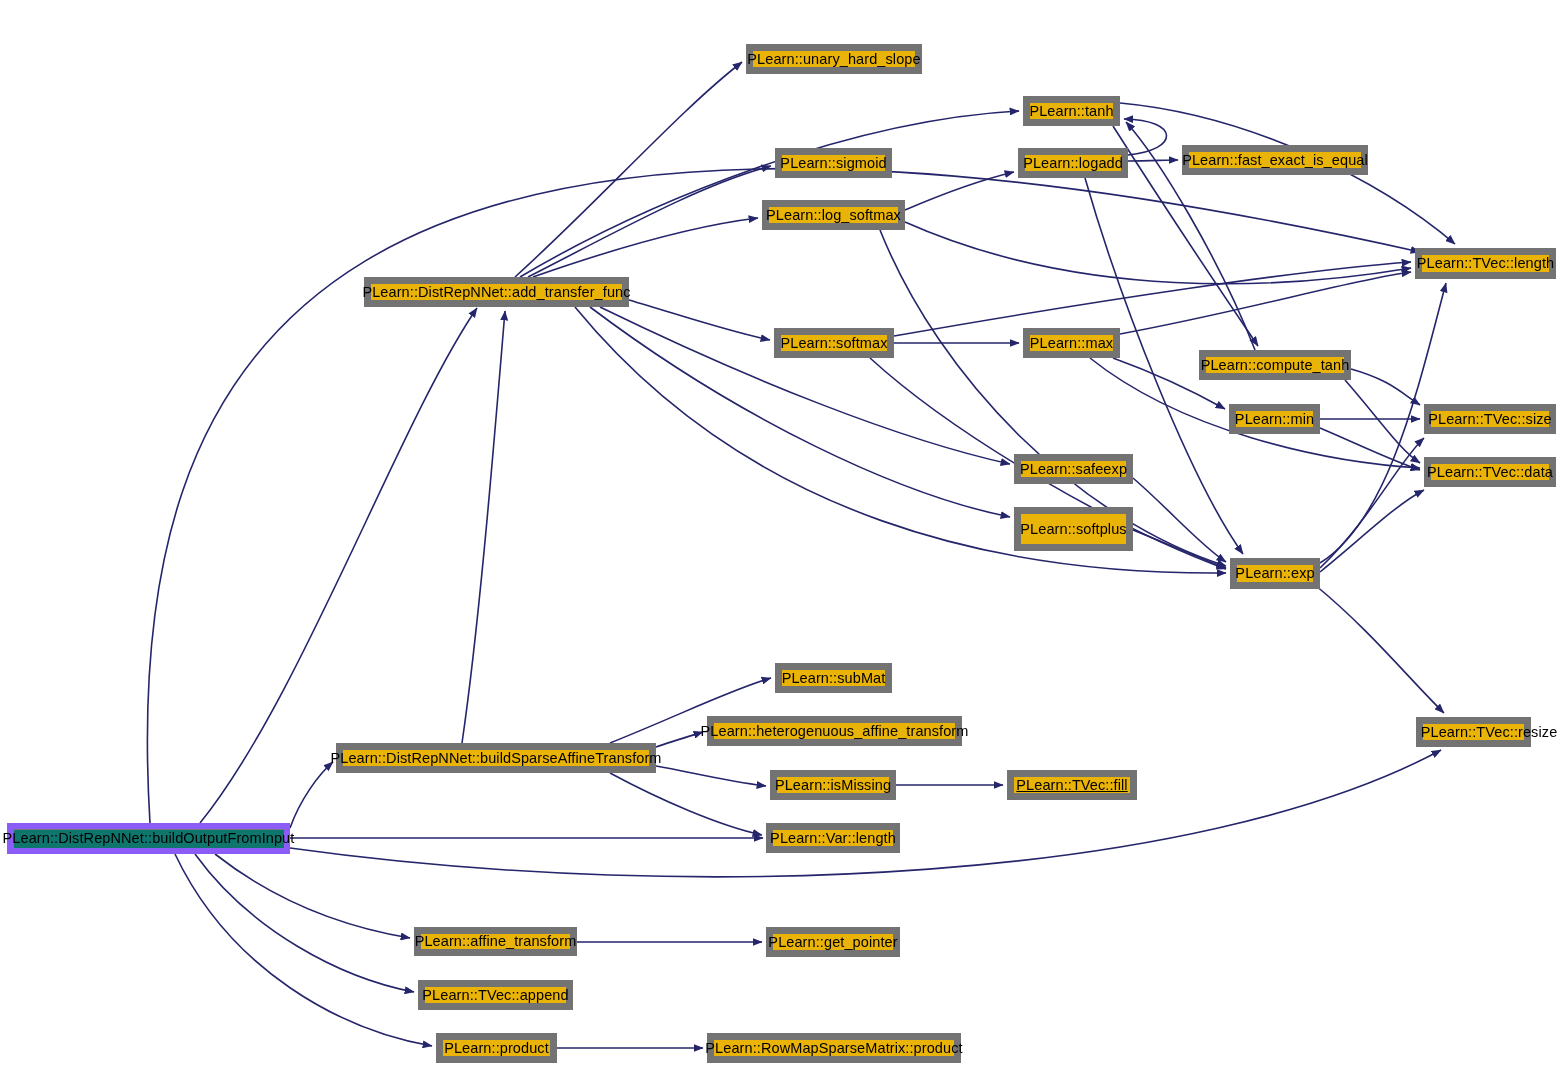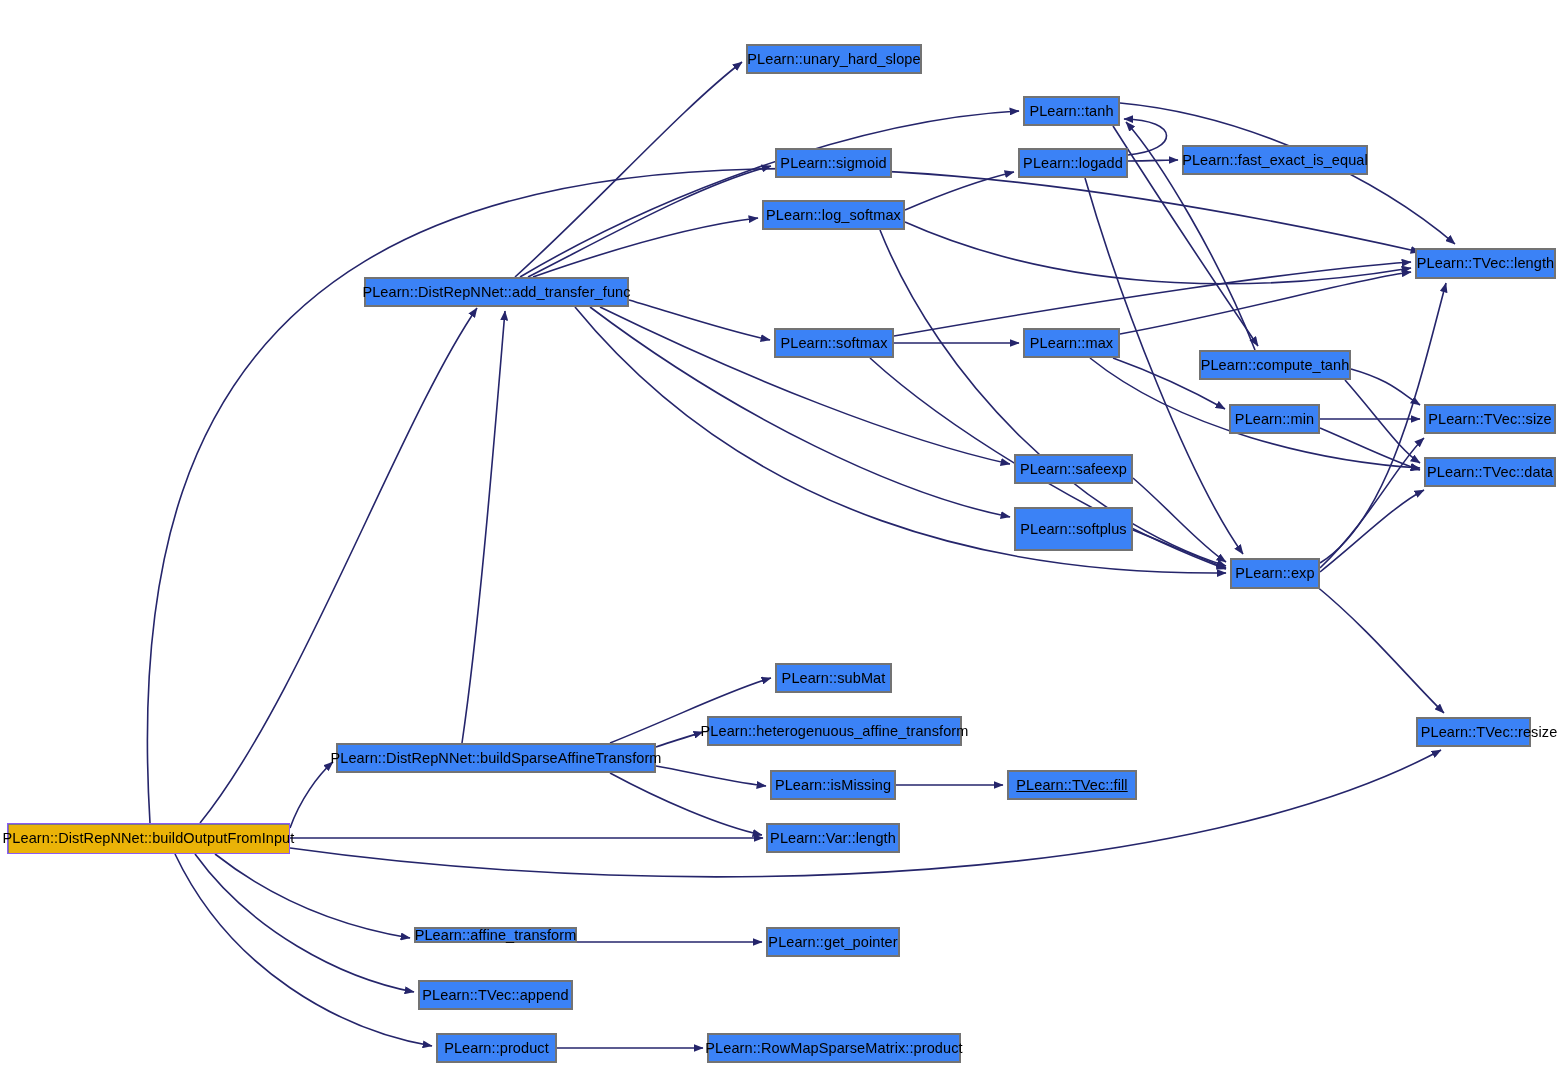--- a/index.html
+++ b/index.html
@@ -17,35 +17,35 @@
   }
   #edge-layer {
     position: absolute;
     left: 0; top: 0;
     width: 1568px;
     height: 1069px;
   }
   .node {
     position: absolute;
     box-sizing: border-box;
-    border: 2px solid #737373;
-    background: #3b82f6;
+    border: 7px solid #737373;
+    background: #eab308;
     color: #000000;
     font-size: 14.5px;
     line-height: 1;
     display: flex;
     align-items: center;
     justify-content: center;
     white-space: nowrap;
     letter-spacing: 0.1px;
     z-index: 5;
   }
   .node.root {
-    background: #eab308;
-    border: 1px solid #8b5cf6;
+    background: #0f766e;
+    border: 6px solid #8b5cf6;
     box-shadow: 1px 1px 0 #7a7a7a inset;
   }
   .node span {
     pointer-events: none;
   }
 </style>
 </head>
 <body>
 
 <div id="canvas">
@@ -177,21 +177,21 @@
       </div>
       <div class="node" style="left: 770px; top: 770px; width: 126px; height: 30px;">
         <span>PLearn::isMissing</span>
       </div>
       <div class="node" style="left: 1007px; top: 770px; width: 130px; height: 30px; text-decoration: underline;">
         <span>PLearn::TVec::fill</span>
       </div>
       <div class="node" style="left: 766px; top: 823px; width: 134px; height: 30px;">
         <span>PLearn::Var::length</span>
       </div>
-      <div class="node" style="left: 414px; top: 927px; width: 163px; height: 16px;">
+      <div class="node" style="left: 414px; top: 927px; width: 163px; height: 29px;">
         <span>PLearn::affine_transform</span>
       </div>
       <div class="node" style="left: 766px; top: 927px; width: 134px; height: 30px;">
         <span>PLearn::get_pointer</span>
       </div>
       <div class="node" style="left: 418px; top: 980px; width: 155px; height: 30px;">
         <span>PLearn::TVec::append</span>
       </div>
       <div class="node" style="left: 436px; top: 1033px; width: 121px; height: 30px; text-align: right;">
         <span>PLearn::product</span>

